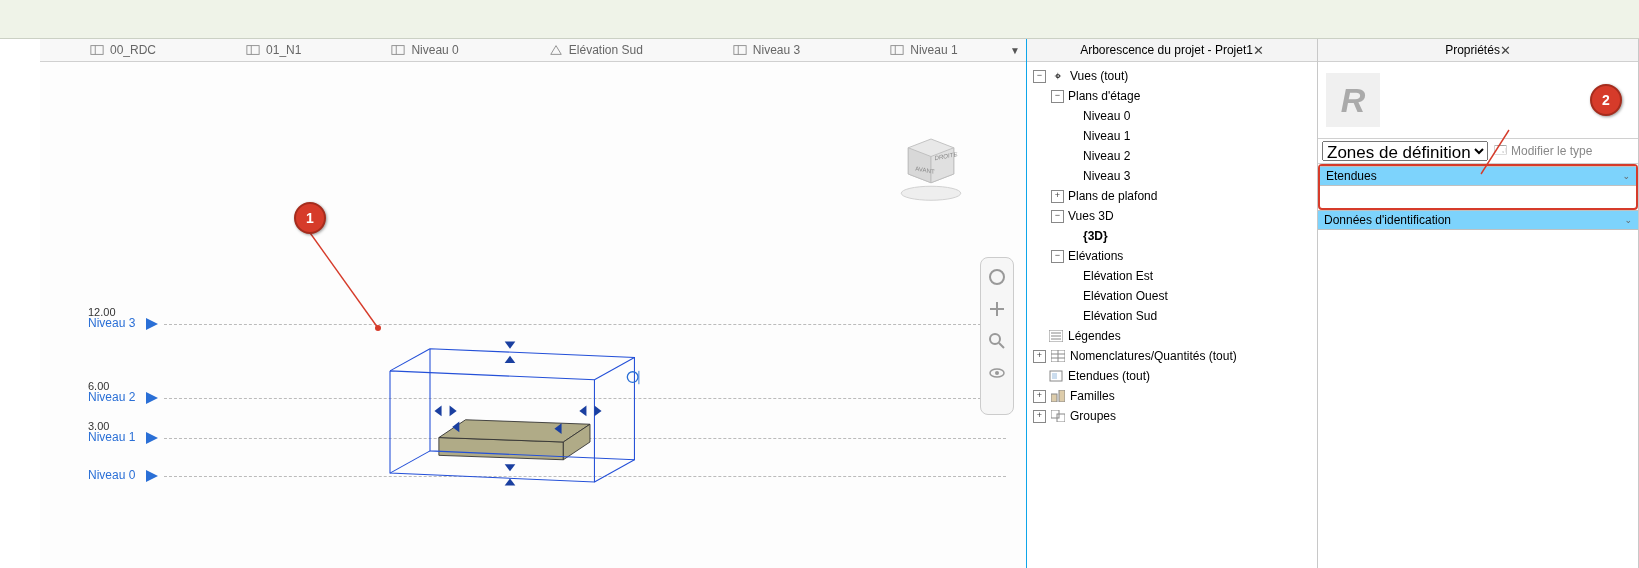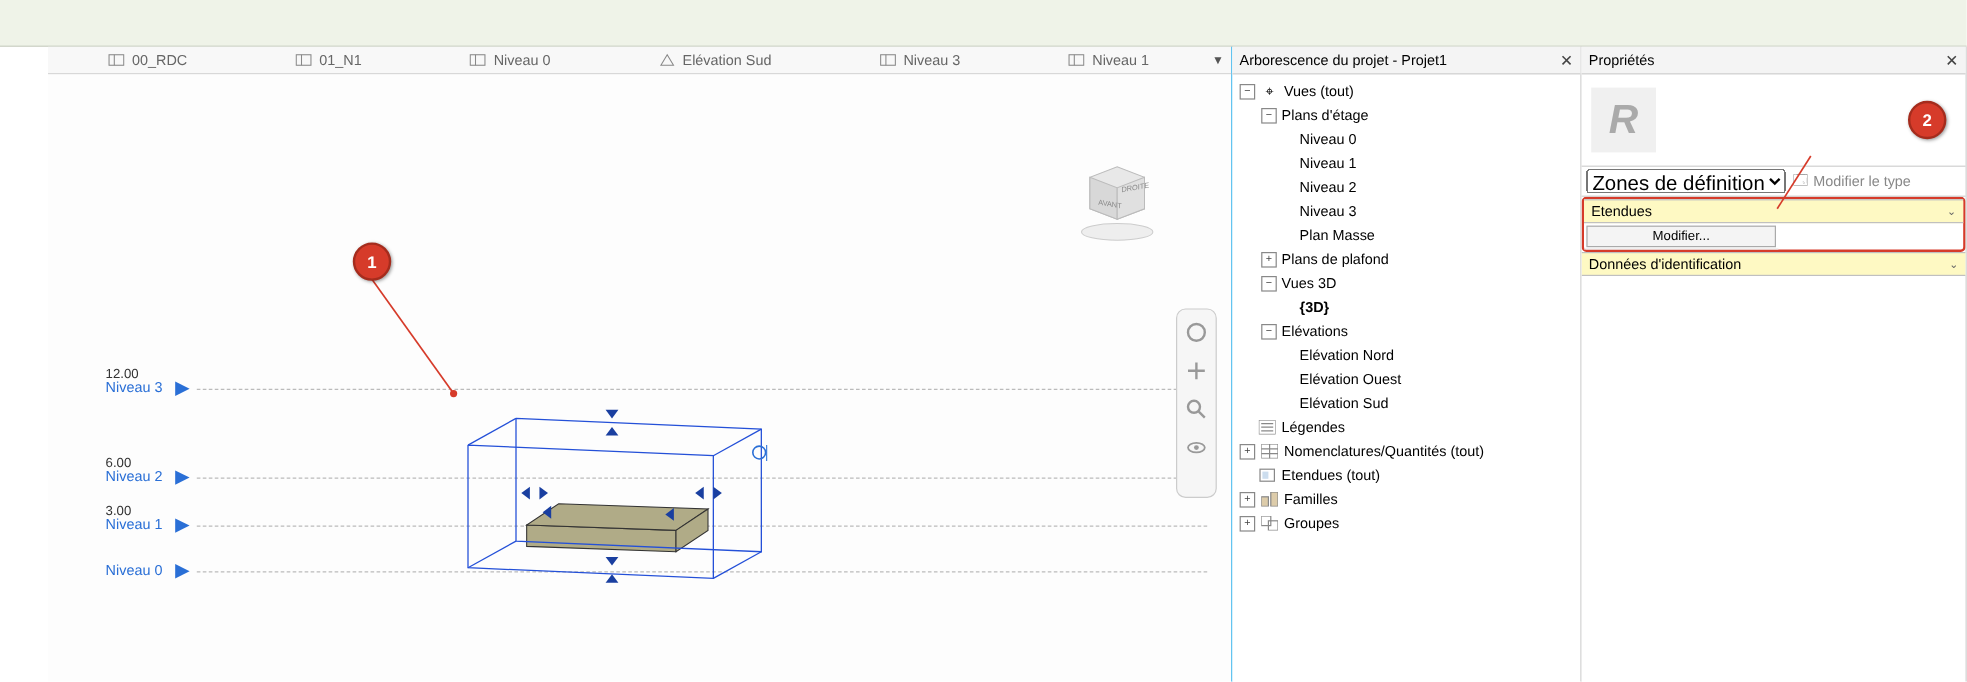--- a/index.html
+++ b/index.html
@@ -25,38 +25,38 @@
   .solid-box { fill:#b0ab87; stroke:#333; stroke-width:1; }
   
   .viewcube { position:absolute; right:60px; top:70px; width:70px; height:70px; }
   
   .navbar { position:absolute; right:12px; top:195px; width:32px; height:140px; border:1px solid #ccc; border-radius:8px; background:#f6f6f6; display:flex; flex-direction:column; align-items:center; gap:10px; padding:8px 0; }
   .nav-btn { width:22px; height:22px; display:flex; align-items:center; justify-content:center; color:#777; }
   
   .callout { position:absolute; width:28px; height:28px; border-radius:50%; background:#d63b2a; border:2px solid #a52c1d; color:#fff; font-weight:bold; display:flex; align-items:center; justify-content:center; font-size:14px; z-index:5; box-shadow:1px 1px 3px rgba(0,0,0,.4); }
   
   .panel { border-right:1px solid #c8c8c8; display:flex; flex-direction:column; background:#fff; }
-  .panel-head { height:22px; display:flex; align-items:center; justify-content:space-between; padding:0 6px; background:#f4f4f4; border-bottom:1px solid #d0d0d0; }
+  .panel-head { height:22px; display:flex; align-items:center; justify-content:center; padding:0 6px; background:#f4f4f4; border-bottom:1px solid #d0d0d0; }
   .panel-head .close { font-size:13px; color:#444; }
   .browser { width:290px; }
   .tree { padding:4px 4px; overflow:auto; flex:1; }
   .tnode { display:flex; align-items:center; height:20px; gap:4px; white-space:nowrap; }
   .twist { width:11px; height:11px; border:1px solid #888; font-size:9px; line-height:9px; text-align:center; color:#444; background:#fff; }
   .twist-empty { width:11px; height:11px; }
   .ticon { width:16px; height:14px; display:inline-flex; align-items:center; justify-content:center; }
   .tnode.bold span.lbl { font-weight:bold; }
   
   .props { flex:1; display:flex; flex-direction:column; }
   .prop-preview { height:68px; display:flex; align-items:center; padding:4px 8px; border-bottom:1px solid #d0d0d0; position:relative; justify-content:space-between; }
   .prop-thumb { width:54px; height:54px; background:#f0f0f0; display:flex; align-items:center; justify-content:center; color:#aaa; font-size:34px; font-weight:bold; font-style:italic; }
   .prop-type-row { height:24px; display:flex; align-items:center; gap:6px; padding:0 4px; border-bottom:1px solid #d0d0d0; }
   .type-select { flex:0 0 auto; height:20px; font-size:17px; }
   .edit-type-btn { flex:1; text-align:left; color:#888; display:flex; align-items:center; gap:4px; }
   .prop-grid { flex:1; overflow:auto; }
-  .pg-section { background:#fef9c3; border:1px solid #c0c0c0; border-left:none; border-right:none; padding:2px 6px; font-weight:normal; display:flex; justify-content:space-between; align-items:center; }
+  .pg-section { background:#7dd3fc; border:1px solid #c0c0c0; border-left:none; border-right:none; padding:2px 6px; font-weight:normal; display:flex; justify-content:space-between; align-items:center; }
   .pg-row { display:flex; height:22px; align-items:stretch; }
   .pg-cell-l { width:50%; padding:2px 6px; border-bottom:1px solid #e6e6e6; border-right:1px solid #e6e6e6; display:flex; align-items:center; }
   .pg-cell-r { width:50%; padding:0 2px; border-bottom:1px solid #e6e6e6; display:flex; align-items:center; }
   .pg-btn { width:100%; height:18px; background:#f4f4f4; border:1px solid #aaa; font-size:11px; }
   .red-frame { border:2px solid #d63b2a; border-radius:4px; }
   .chev { font-size:9px; color:#666; }
 </style>
 </head>
 <body>
 
@@ -247,40 +247,37 @@
           </div>
         <div class="tnode" style="padding-left:52px">
             <span class="lbl">Niveau 1</span>
           </div>
         <div class="tnode" style="padding-left:52px">
             <span class="lbl">Niveau 2</span>
           </div>
         <div class="tnode" style="padding-left:52px">
             <span class="lbl">Niveau 3</span>
           </div>
-        <div class="tnode" style="padding-left:52px">
-            <span class="lbl">Plan Masse</span>
-          </div>
         <div class="tnode" style="padding-left:20px">
             <span class="twist">+</span>
             <span class="lbl">Plans de plafond</span>
           </div>
         <div class="tnode" style="padding-left:20px">
             <span class="twist">−</span>
             <span class="lbl">Vues 3D</span>
           </div>
         <div class="tnode bold" style="padding-left:52px">
             <span class="lbl">{3D}</span>
           </div>
         <div class="tnode" style="padding-left:20px">
             <span class="twist">−</span>
             <span class="lbl">Elévations</span>
           </div>
         <div class="tnode" style="padding-left:52px">
-            <span class="lbl">Elévation Nord</span>
+            <span class="lbl">Elévation Est</span>
           </div>
         <div class="tnode" style="padding-left:52px">
             <span class="lbl">Elévation Ouest</span>
           </div>
         <div class="tnode" style="padding-left:52px">
             <span class="lbl">Elévation Sud</span>
           </div>
         <div class="tnode" style="padding-left:2px">
             <span class="twist-empty"></span>
             <span class="ticon">
@@ -365,23 +362,20 @@
         </div>
       </div>
 
       <div class="prop-grid">
         <div class="red-frame">
           <div class="pg-section">
             <span>Etendues</span>
               <span class="chev">⌄</span>
           </div>
           <div class="pg-row">
-            <div class="pg-cell-r">
-                <button class="pg-btn">Modifier...</button>
-              </div>
           </div>
         </div>
         <div class="pg-section">
           <span>Données d'identification</span>
             <span class="chev">⌄</span>
         </div>
       </div>
     </div>
 
   </div>

